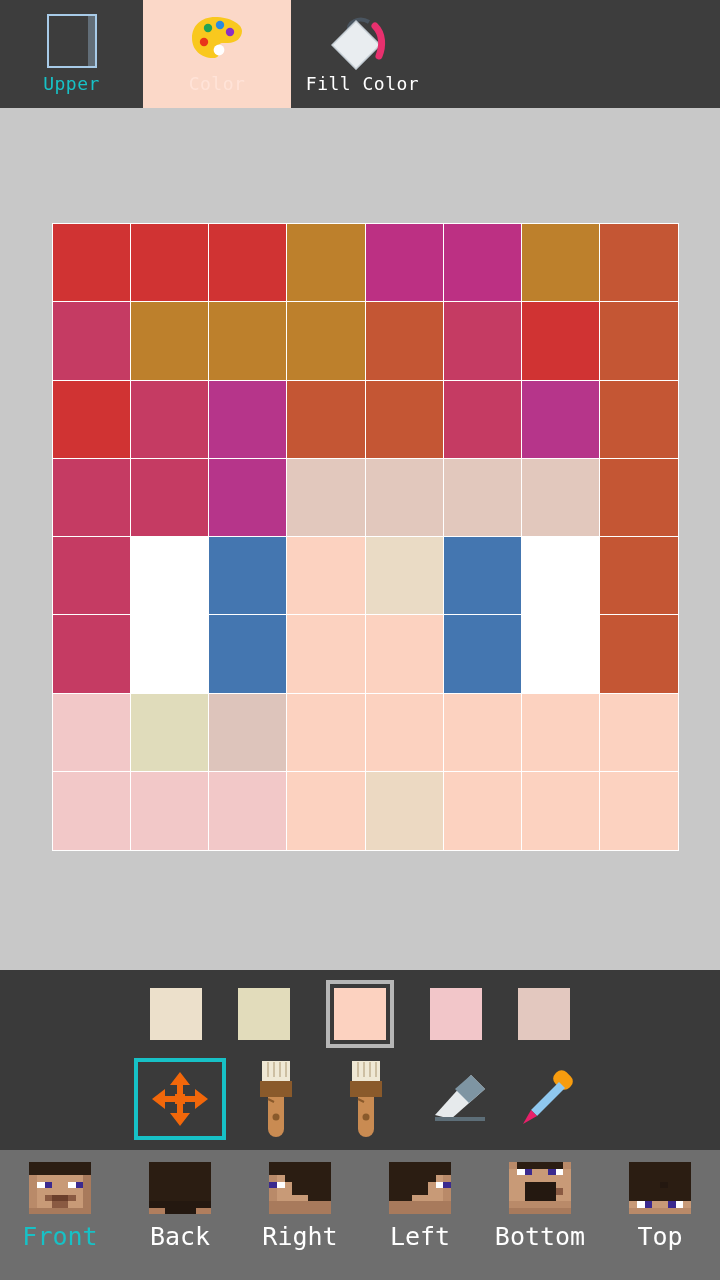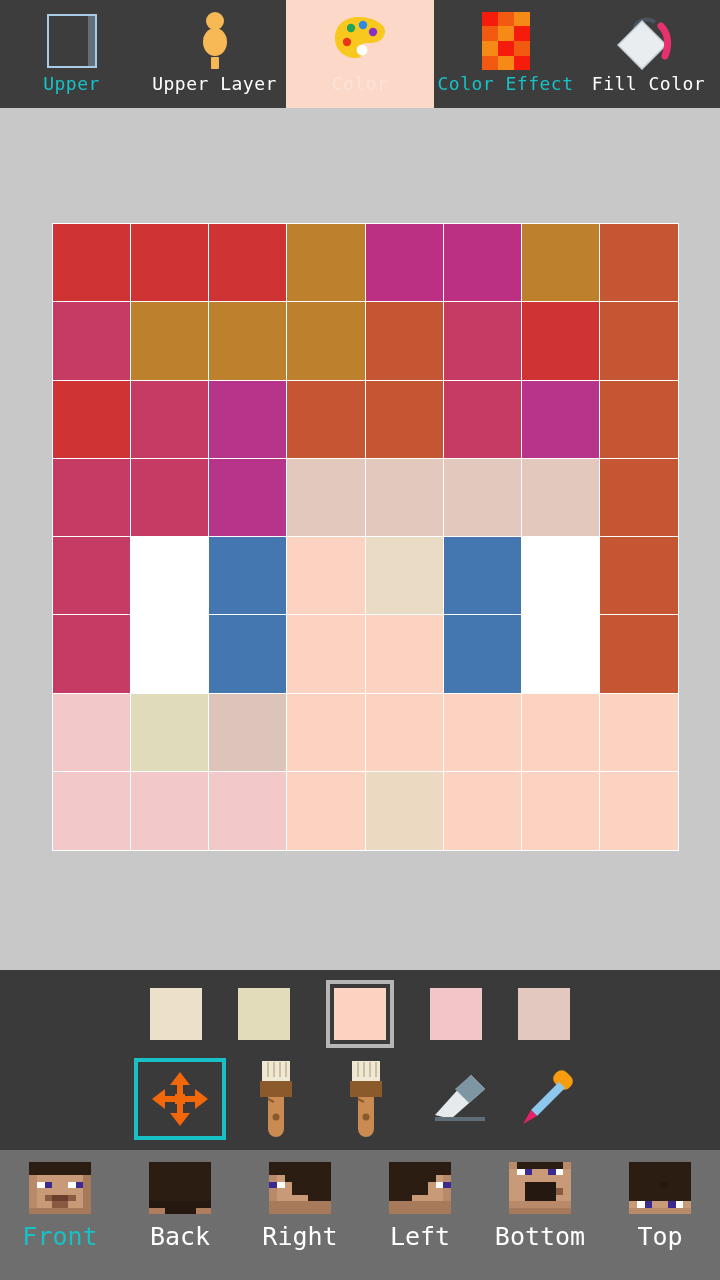--- a/index.html
+++ b/index.html
@@ -148,66 +148,35 @@
             <rect x="13" y="43" width="8" height="8"></rect>
           <rect x="23" y="43" width="8" height="8"></rect>
             <rect x="33" y="43" width="8" height="8"></rect>
         </g>
         <rect x="41" y="1" width="8" height="52" fill="#a8cbe8" opacity="0.35"></rect>
       </svg>
     </div>
     <div class="tool-lbl lbl-cyan">Upper</div>
   </div>
 
-  <div class="tool-tab" style="width:143px">
-    <div class="tool-ico">
-      <svg width="40" height="60" viewBox="0 0 40 60">
-        <circle cx="20" cy="10" r="9" fill="#f7b955"></circle>
-        <ellipse cx="20" cy="31" rx="12" ry="14" fill="#f7b955"></ellipse>
-        <rect x="16" y="46" width="8" height="12" rx="1" fill="#f7b955"></rect>
-      </svg>
-    </div>
-    <div class="tool-lbl lbl-white">Upper Layer</div>
-  </div>
 
   <div class="tool-tab active" style="width:148px">
     <div class="tool-ico">
       <svg width="56" height="52" viewBox="0 0 56 52">
         <path d="M26 2C12 2 3 11 3 23c0 12 9 20 21 20 4 0 6-2 6-5 0-2-1-3-1-5 0-3 2-5 5-5h5c8 0 14-5 14-12C53 9 41 2 26 2z" fill="#f9c81e"></path>
         <circle cx="19" cy="13" r="4.2" fill="#22a355"></circle>
         <circle cx="31" cy="10" r="4.2" fill="#2a8ae0"></circle>
         <circle cx="41" cy="17" r="4.2" fill="#8b30c4"></circle>
         <circle cx="15" cy="27" r="4.2" fill="#e8361a"></circle>
         <circle cx="30" cy="35" r="5.4" fill="#ffffff"></circle>
       </svg>
     </div>
     <div class="tool-lbl lbl-pale">Color</div>
   </div>
 
-  <div class="tool-tab" style="width:143px">
-    <div class="tool-ico">
-      <svg width="48" height="58" viewBox="0 0 48 58">
-        <g>
-          <rect x="0" y="0" width="16" height="14" fill="#f51c0c"></rect>
-            <rect x="16" y="0" width="16" height="14" fill="#f35a11"></rect>
-            <rect x="32" y="0" width="16" height="14" fill="#f68a16"></rect>
-          <rect x="0" y="14" width="16" height="15" fill="#f35a11"></rect>
-            <rect x="16" y="14" width="16" height="15" fill="#f68a16"></rect>
-            <rect x="32" y="14" width="16" height="15" fill="#f51c0c"></rect>
-          <rect x="0" y="29" width="16" height="15" fill="#f68a16"></rect>
-            <rect x="16" y="29" width="16" height="15" fill="#f51c0c"></rect>
-            <rect x="32" y="29" width="16" height="15" fill="#f35a11"></rect>
-          <rect x="0" y="44" width="16" height="14" fill="#f35a11"></rect>
-            <rect x="16" y="44" width="16" height="14" fill="#f68a16"></rect>
-            <rect x="32" y="44" width="16" height="14" fill="#f51c0c"></rect>
-        </g>
-      </svg>
-    </div>
-    <div class="tool-lbl lbl-cyan">Color Effect</div>
-  </div>
 
   <div class="tool-tab" style="width:143px">
     <div class="tool-ico">
       <svg width="64" height="58" viewBox="0 0 64 58">
         <path d="M38 10 C28 4 16 10 18 20" fill="none" stroke="#4a5560" stroke-width="4"></path>
         <rect x="8" y="16" width="34" height="34" transform="rotate(-45 25 33)" fill="#e9edf0" stroke="#c3ccd3" stroke-width="1.5"></rect>
         <path d="M44 14 C52 22 52 34 48 44" fill="none" stroke="#e8306e" stroke-width="7" stroke-linecap="round"></path>
       </svg>
     </div>
     <div class="tool-lbl lbl-white">Fill Color</div>

